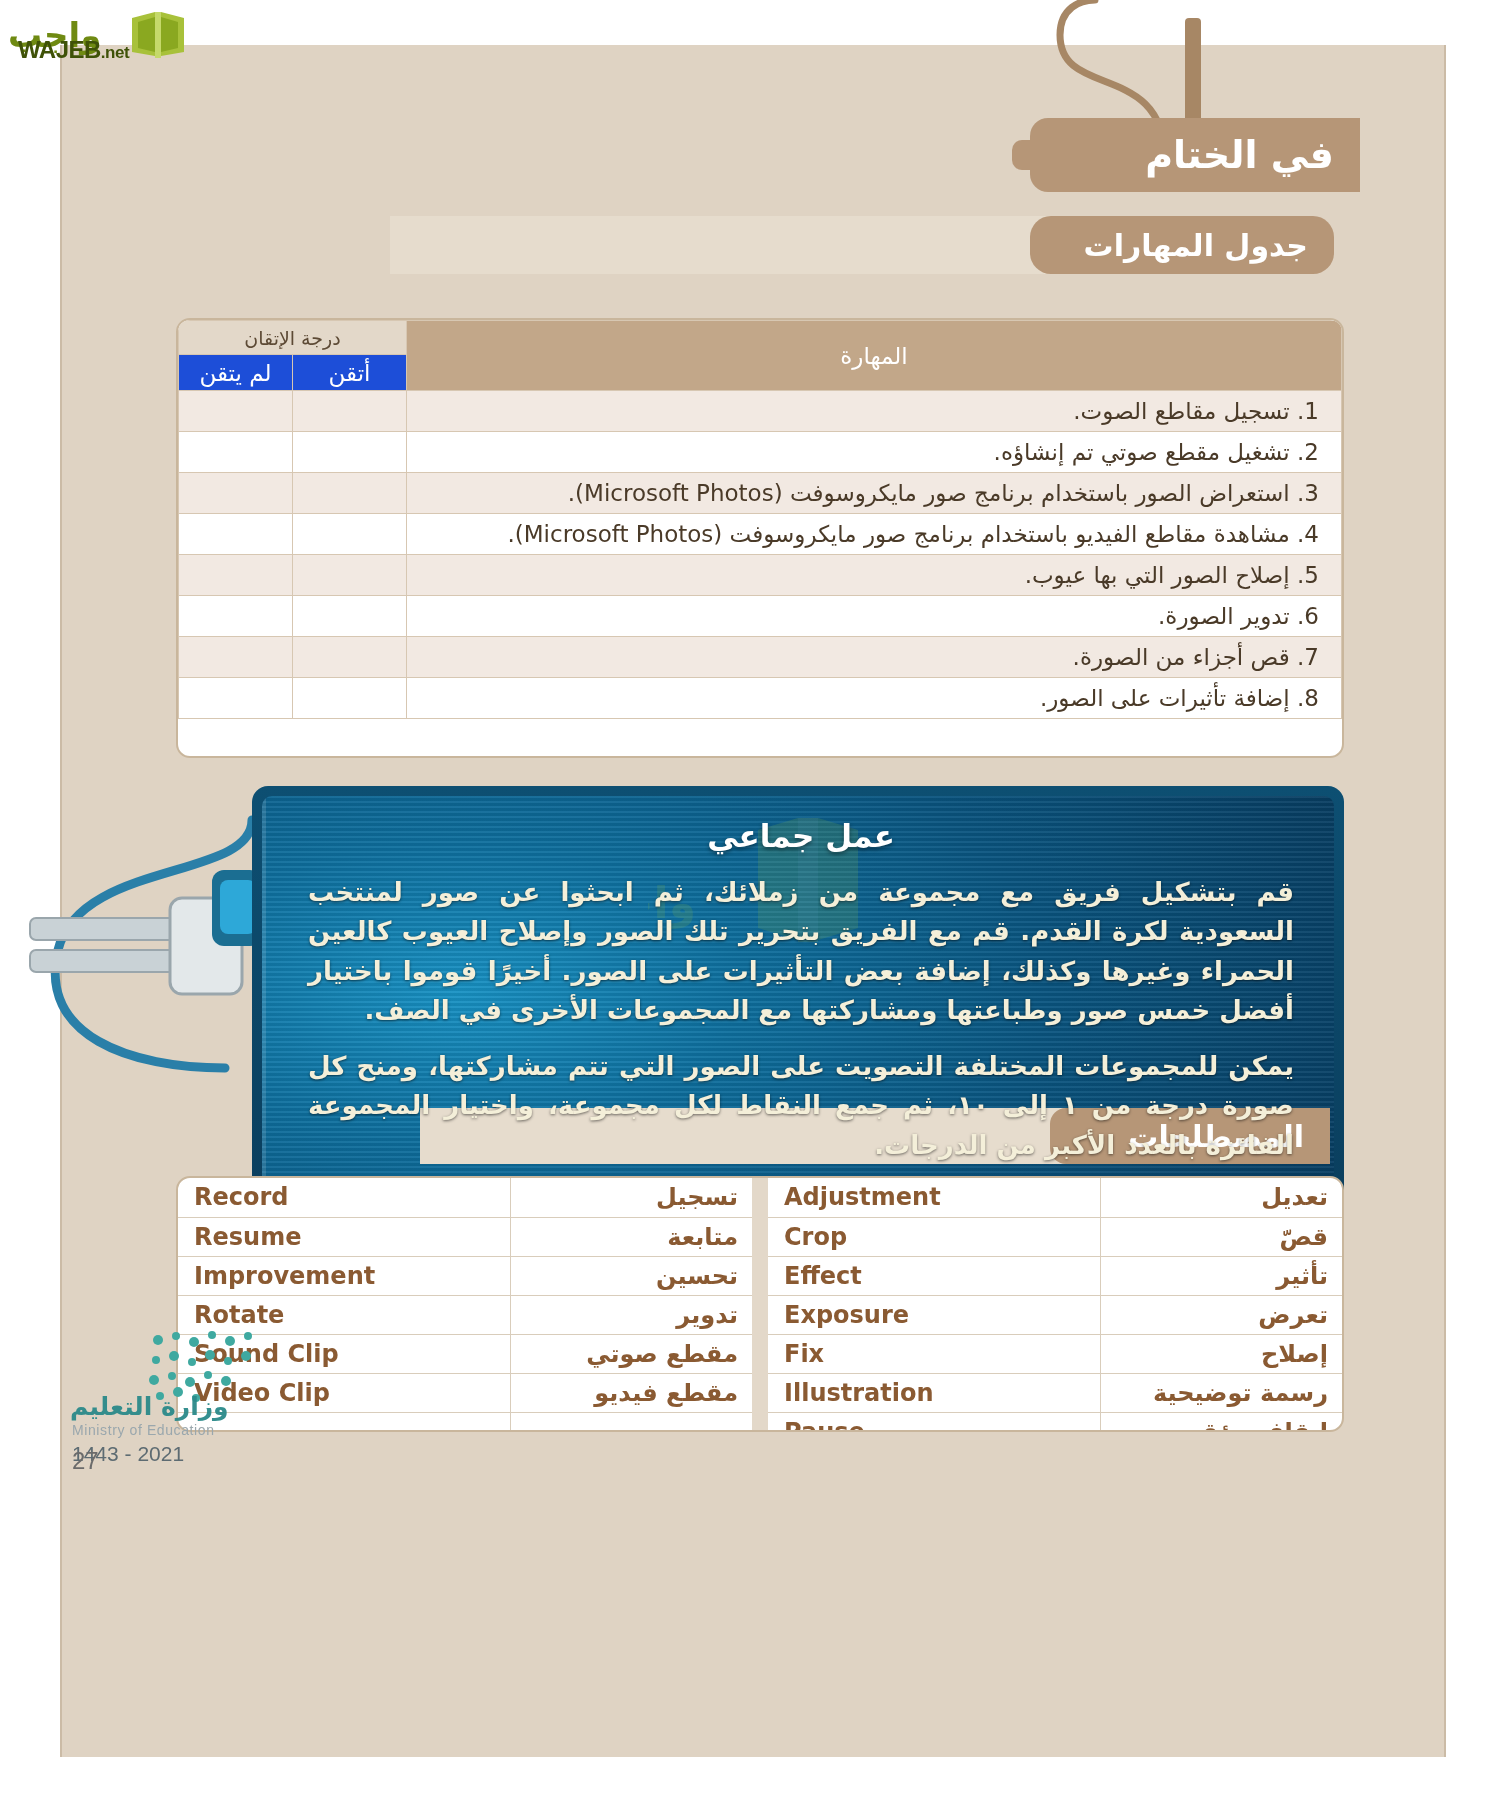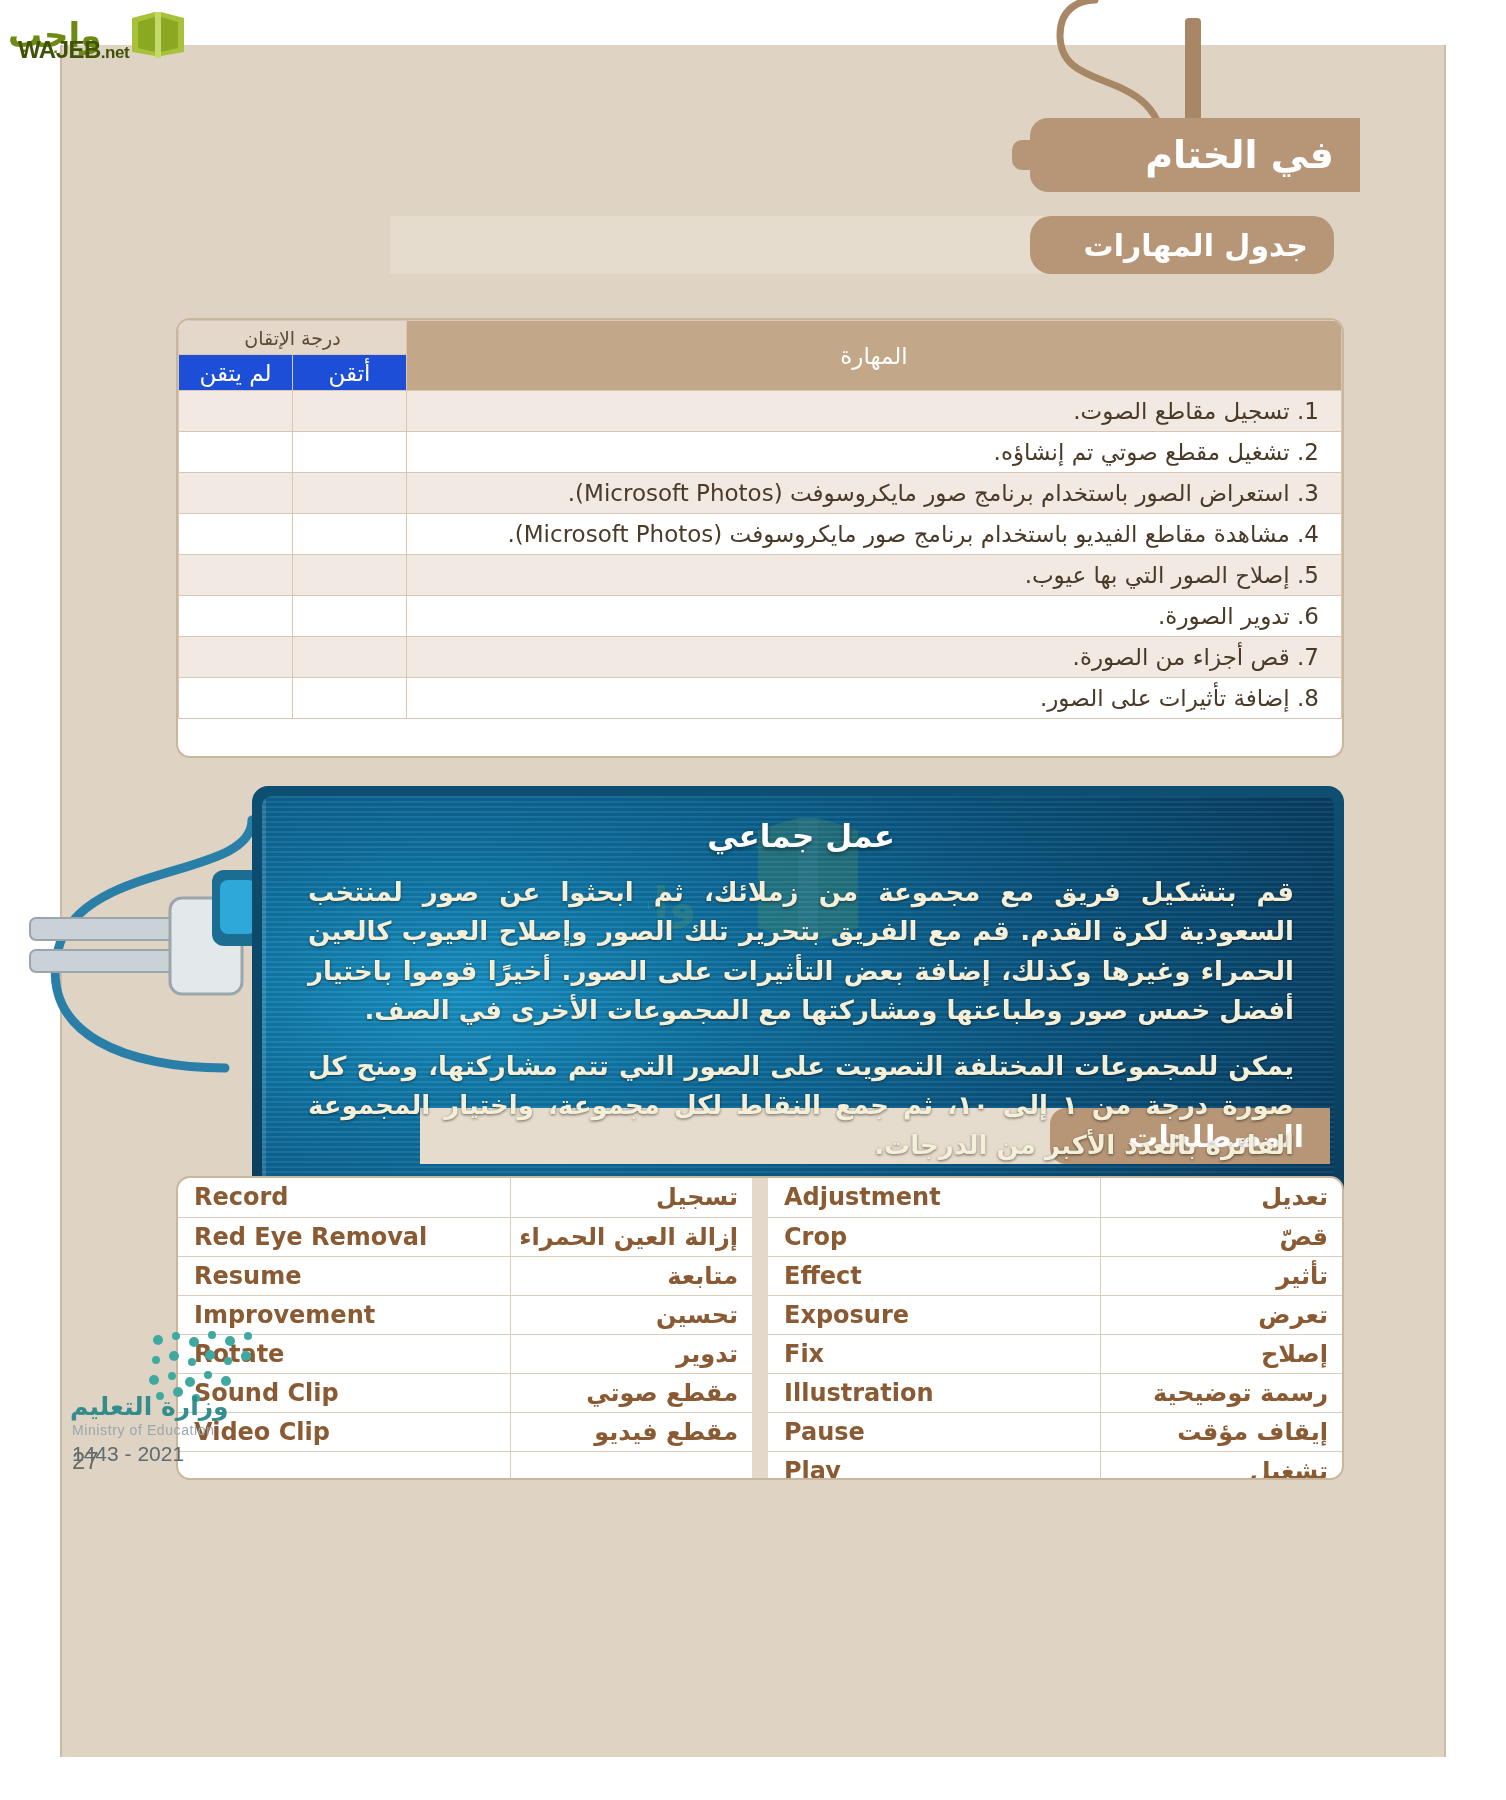--- a/index.html
+++ b/index.html
@@ -182,21 +182,21 @@
     pointer-events:none;
   }
 
   
   .plug-svg { position:absolute; left:20px; top:800px; width:260px; height:300px; }
 
   
   .terms-card {
     position:absolute;
     left: 176px; top: 1176px;
-    width: 1168px; height: 304px;
+    width: 1168px; height: 256px;
     background:#ffffff;
     border: 2px solid #c9b69c;
     border-radius: 14px;
     overflow: hidden;
     display: flex;
   }
   .terms-col { flex: 1; }
   .terms-gap { width: 16px; background:#e3d8c9; }
   table.terms {
     width:100%; border-collapse: collapse;
@@ -365,24 +365,20 @@
   </div>
 
   <div class="terms-card">
 
     <div class="terms-col left">
       <table class="terms">
         <tbody>
           <tr>
             <td class="en">Record</td>
             <td class="ar">تسجيل</td>
-          </tr>
-          <tr>
-            <td class="en">Red Eye Removal</td>
-            <td class="ar">إزالة العين الحمراء</td>
           </tr>
           <tr>
             <td class="en">Resume</td>
             <td class="ar">متابعة</td>
           </tr>
           <tr>
             <td class="en">Improvement</td>
             <td class="ar">تحسين</td>
           </tr>
           <tr>

